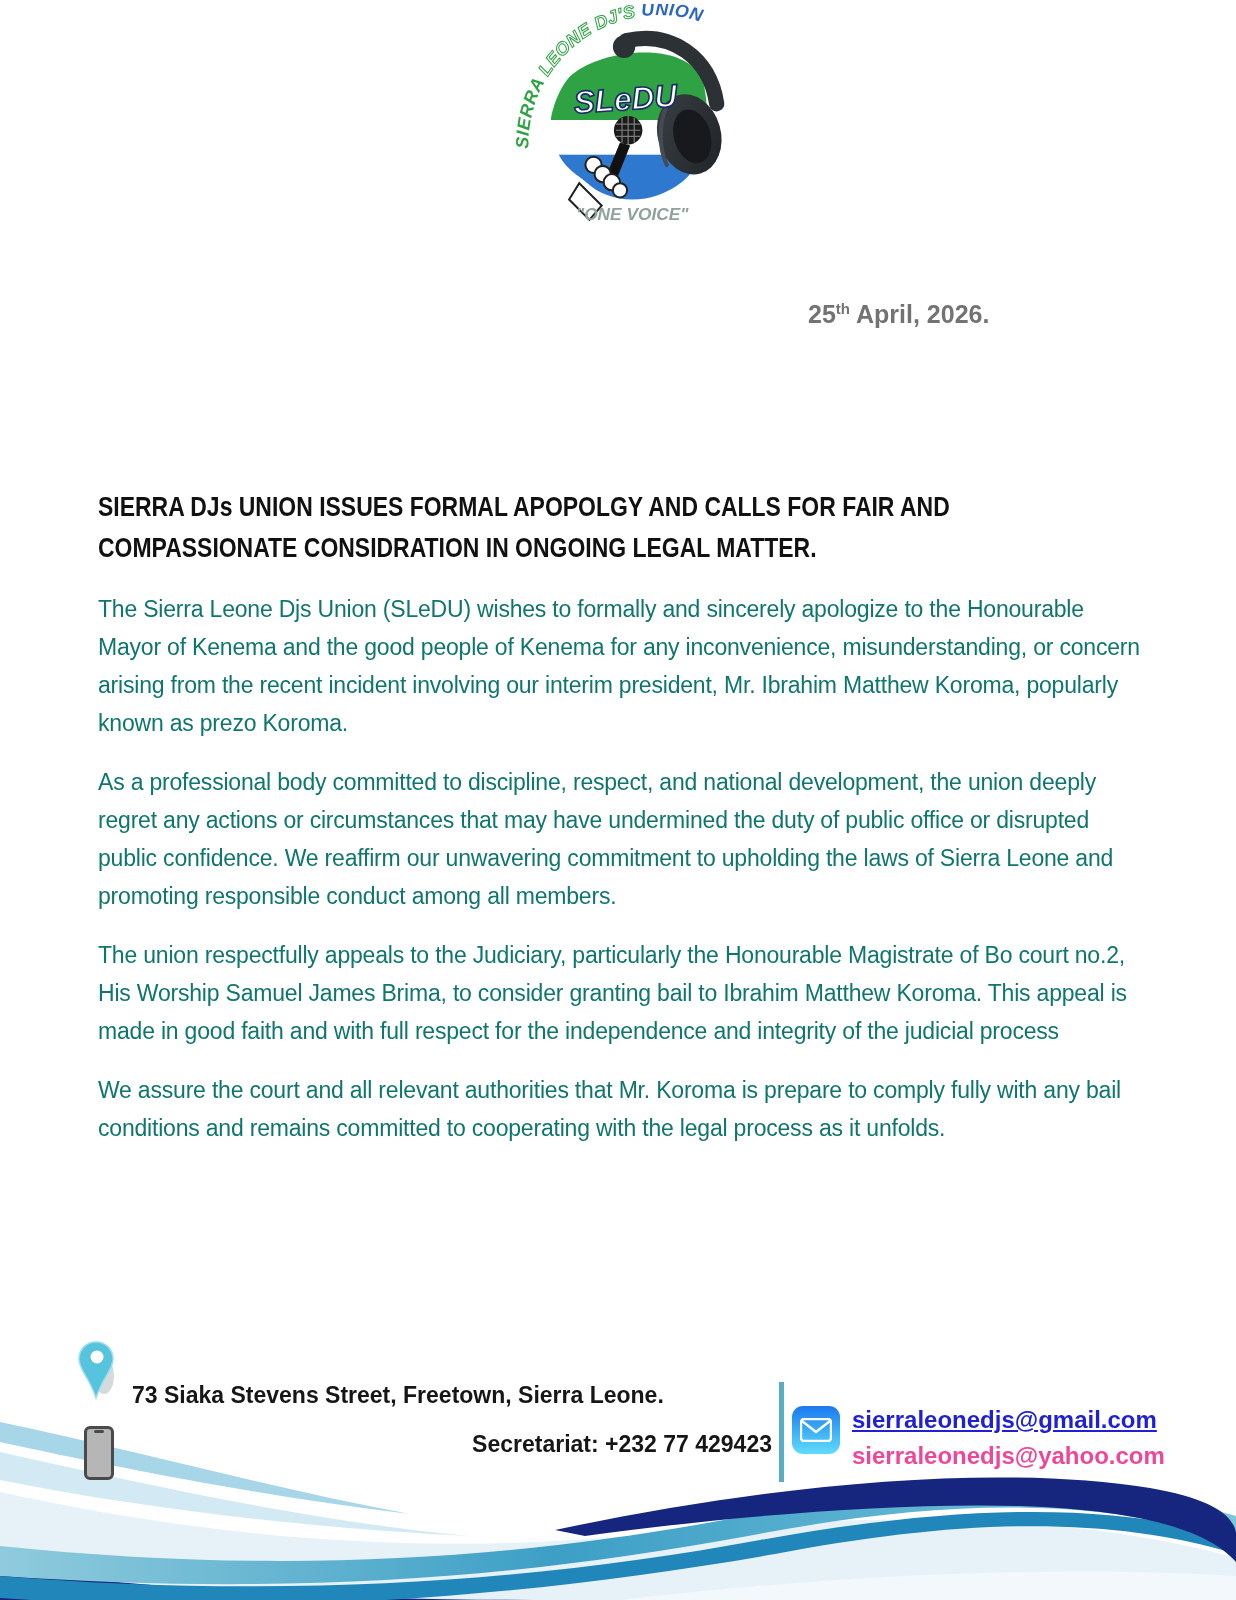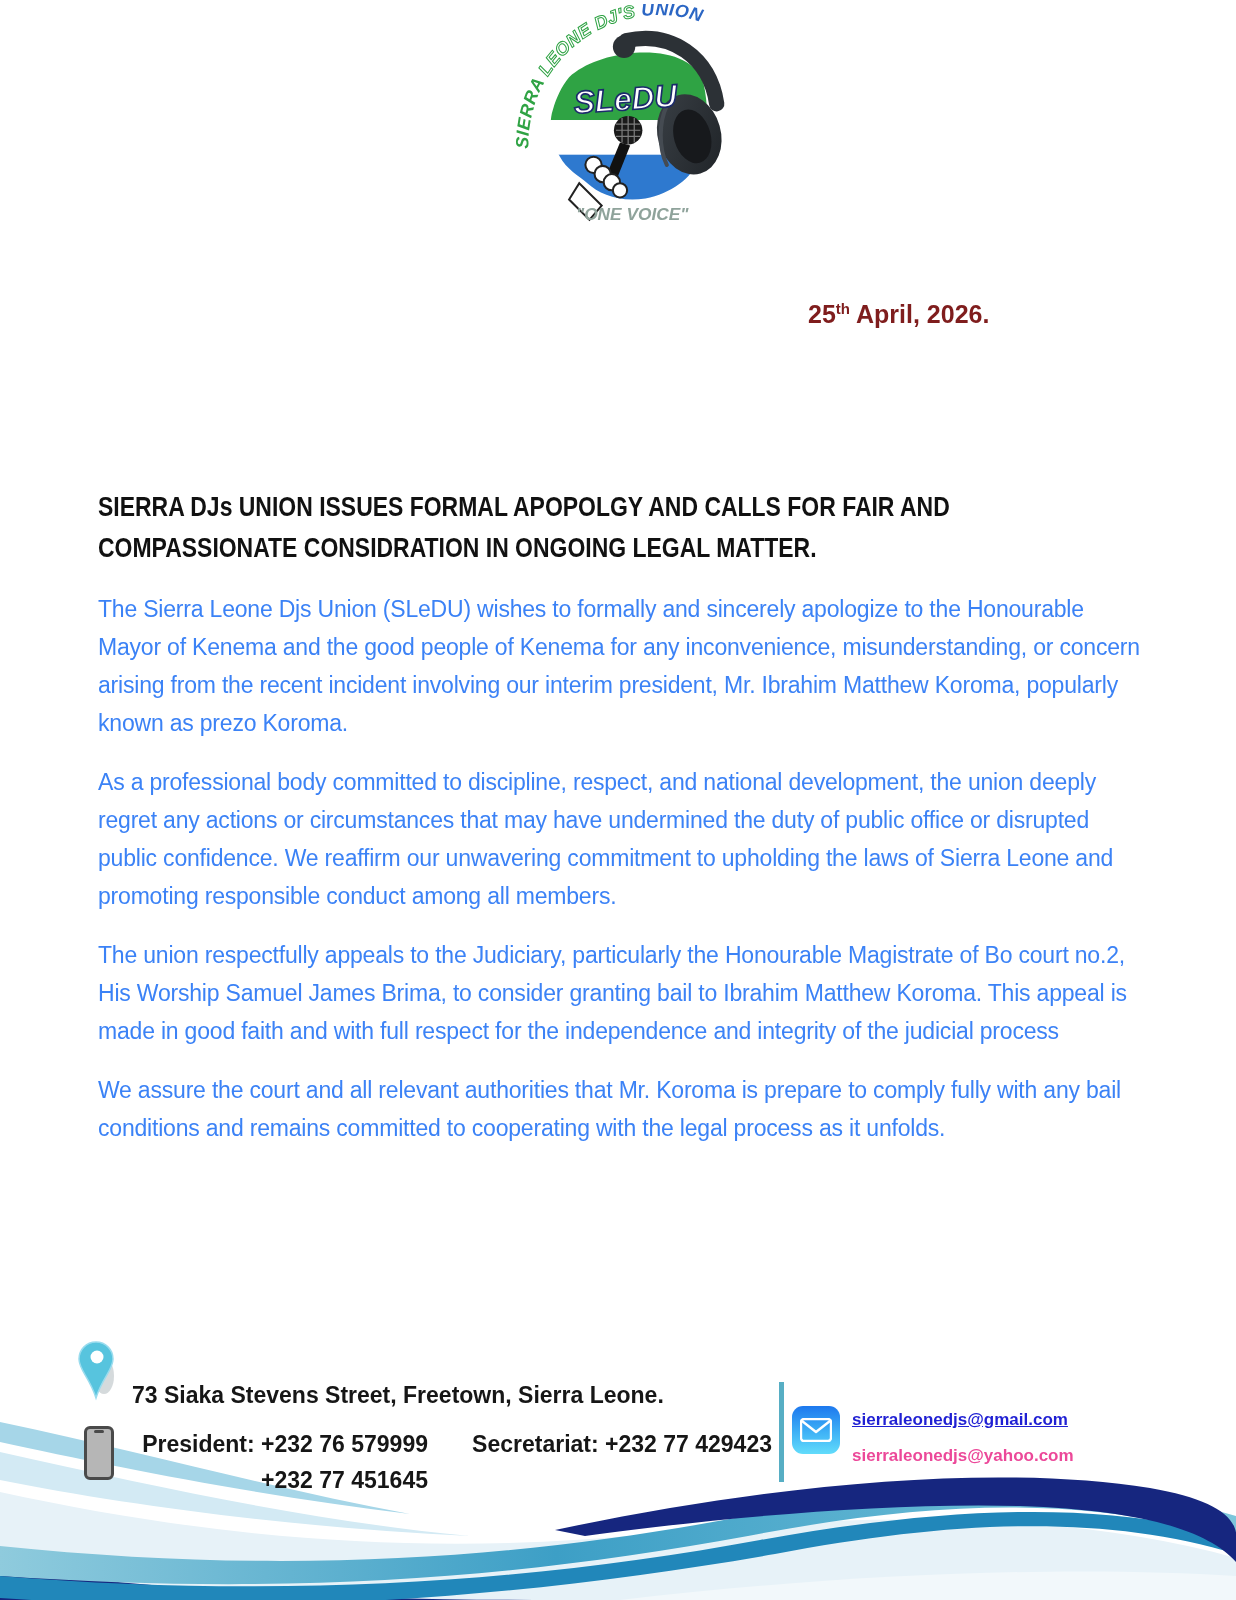--- a/index.html
+++ b/index.html
@@ -9,40 +9,40 @@
     -webkit-font-smoothing:antialiased;
   }
   .page{position:absolute;inset:0;background:#ffffff;}
 
   
   .logo{position:absolute;left:508px;top:4px;width:224px;height:224px;}
 
   
   .press-date{
     position:absolute;left:808px;top:300px;
-    font-size:25px;font-weight:bold;color:#7f1d1d;
+    font-size:25px;font-weight:bold;color:#737373;
     letter-spacing:0px;
   }
   .press-date sup{font-size:15px;vertical-align:super;line-height:0;}
 
   
   .pr-heading{
     position:absolute;left:0;right:0;top:429px;text-align:center;
     font-size:26px;font-weight:bold;color:#111;
   }
   .doc-title{
     position:absolute;left:98px;top:486px;width:1280px;
     transform:scaleX(0.82);transform-origin:0 0;
     font-size:28px;font-weight:bold;line-height:41px;color:#111;
   }
 
   
   .doc-body{position:absolute;left:98px;top:590px;width:1050px;}
   .doc-body p{
-    margin:0 0 21px 0;font-size:23px;line-height:38px;color:#3b82f6;
+    margin:0 0 21px 0;font-size:23px;line-height:38px;color:#0f766e;
     font-weight:400;letter-spacing:-0.2px;
   }
 
   
   .footer{position:absolute;left:0;top:1330px;width:1020px;height:270px;}
   .wave{position:absolute;left:0;top:92px;width:1236px;height:178px;z-index:0;}
   .footer-content{position:absolute;inset:0;z-index:1;}
 
   .pin-icon{position:absolute;left:78px;top:10px;width:40px;height:66px;}
   .address{
@@ -65,21 +65,21 @@
   .secretariat-block{left:440px;width:332px;}
   .divider{
     position:absolute;left:779px;top:52px;width:5px;height:100px;
     background:#57aec4;
   }
   .mail-icon{
     position:absolute;left:792px;top:76px;width:48px;height:48px;border-radius:11px;
     background:linear-gradient(180deg,#1d78ee 0%,#3fb2f6 55%,#62dcfb 100%);
   }
   .mail-icon svg{position:absolute;left:8px;top:12px;}
-  .emails{position:absolute;left:852px;top:72px;line-height:36px;font-size:17px;font-weight:bold;white-space:nowrap;}
+  .emails{position:absolute;left:852px;top:72px;line-height:36px;font-size:24px;font-weight:bold;white-space:nowrap;}
   .email-gmail{color:#1f1fd3;text-decoration:underline;display:block;}
   .email-yahoo{color:#ec4899;display:block;}
 </style>
 </head>
 <body>
 
 <div class="page">
 
   <div class="logo">
     <svg viewBox="0 0 220 220" width="224" height="224">
@@ -174,24 +174,20 @@
       <svg class="pin-icon" viewBox="0 0 40 66">
         <ellipse cx="26" cy="36" rx="10" ry="18" fill="#b9c2c4" opacity="0.6"></ellipse>
         <path d="M18 2 C28 2, 35 10, 35 19 C35 30, 24 38, 18 58 C12 38, 1 30, 1 19 C1 10, 8 2, 18 2 Z" fill="#57c4de" stroke="#9adcee" stroke-width="1.5"></path>
         <circle cx="19" cy="17" r="6.5" fill="#ffffff"></circle>
       </svg>
 
       <div class="address">73 Siaka Stevens Street, Freetown, Sierra Leone.</div>
 
       <div class="phone-icon"></div>
 
-      <div class="contact-block president-block">
-        <div>President: +232 76 579999</div>
-        <div>+232 77 451645</div>
-      </div>
 
       <div class="contact-block secretariat-block">
         <div>Secretariat: +232 77 429423</div>
       </div>
 
       <div class="divider"></div>
 
       <div class="mail-icon">
         <svg width="32" height="24" viewBox="0 0 32 24">
           <rect x="1" y="1" width="30" height="22" rx="3" fill="none" stroke="#ffffff" stroke-width="2.4"></rect>

